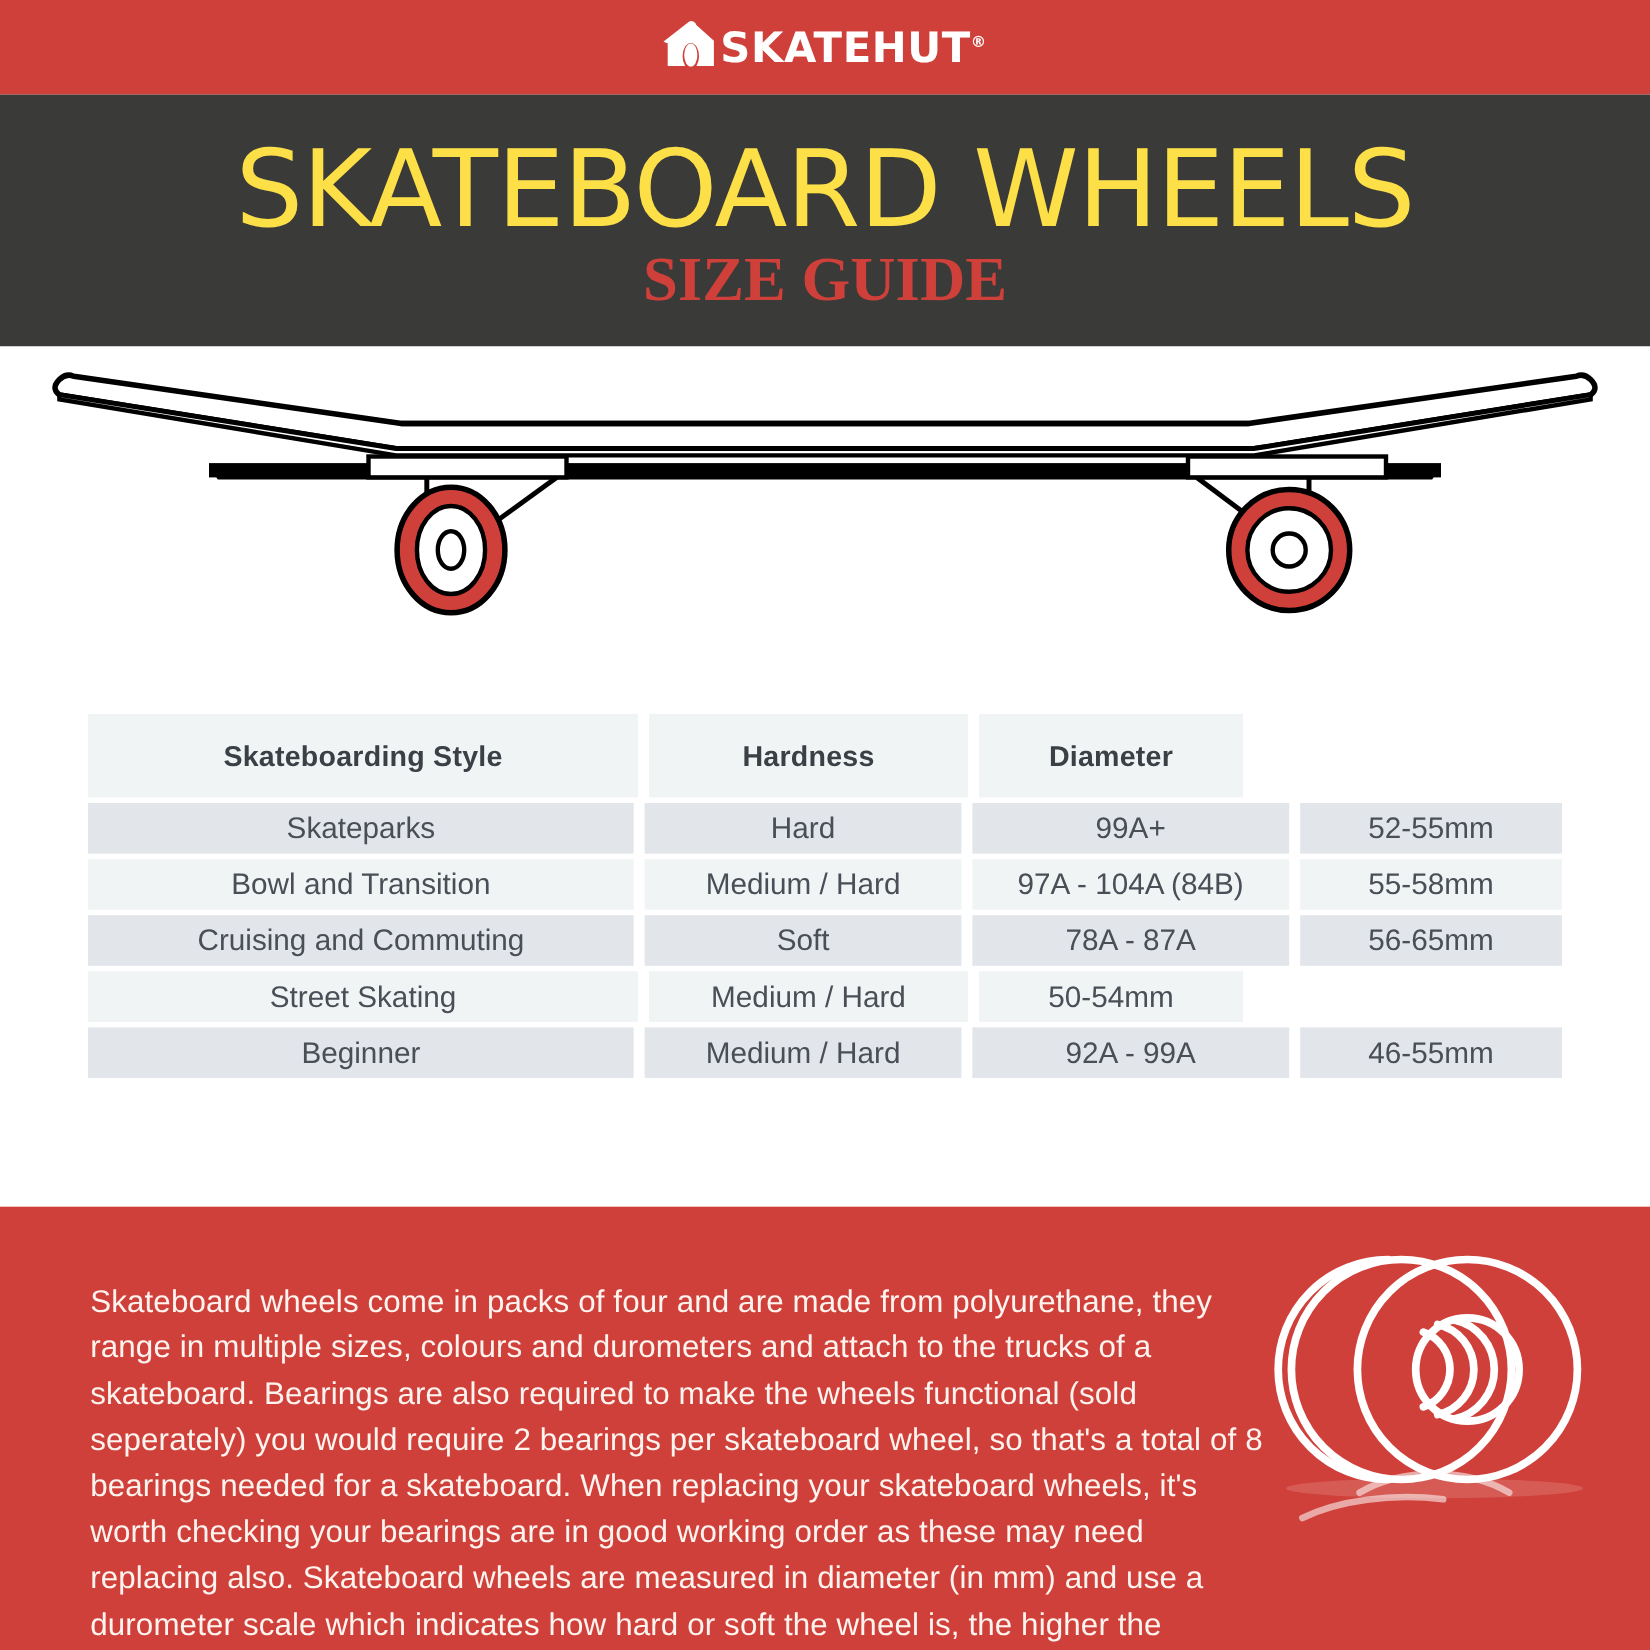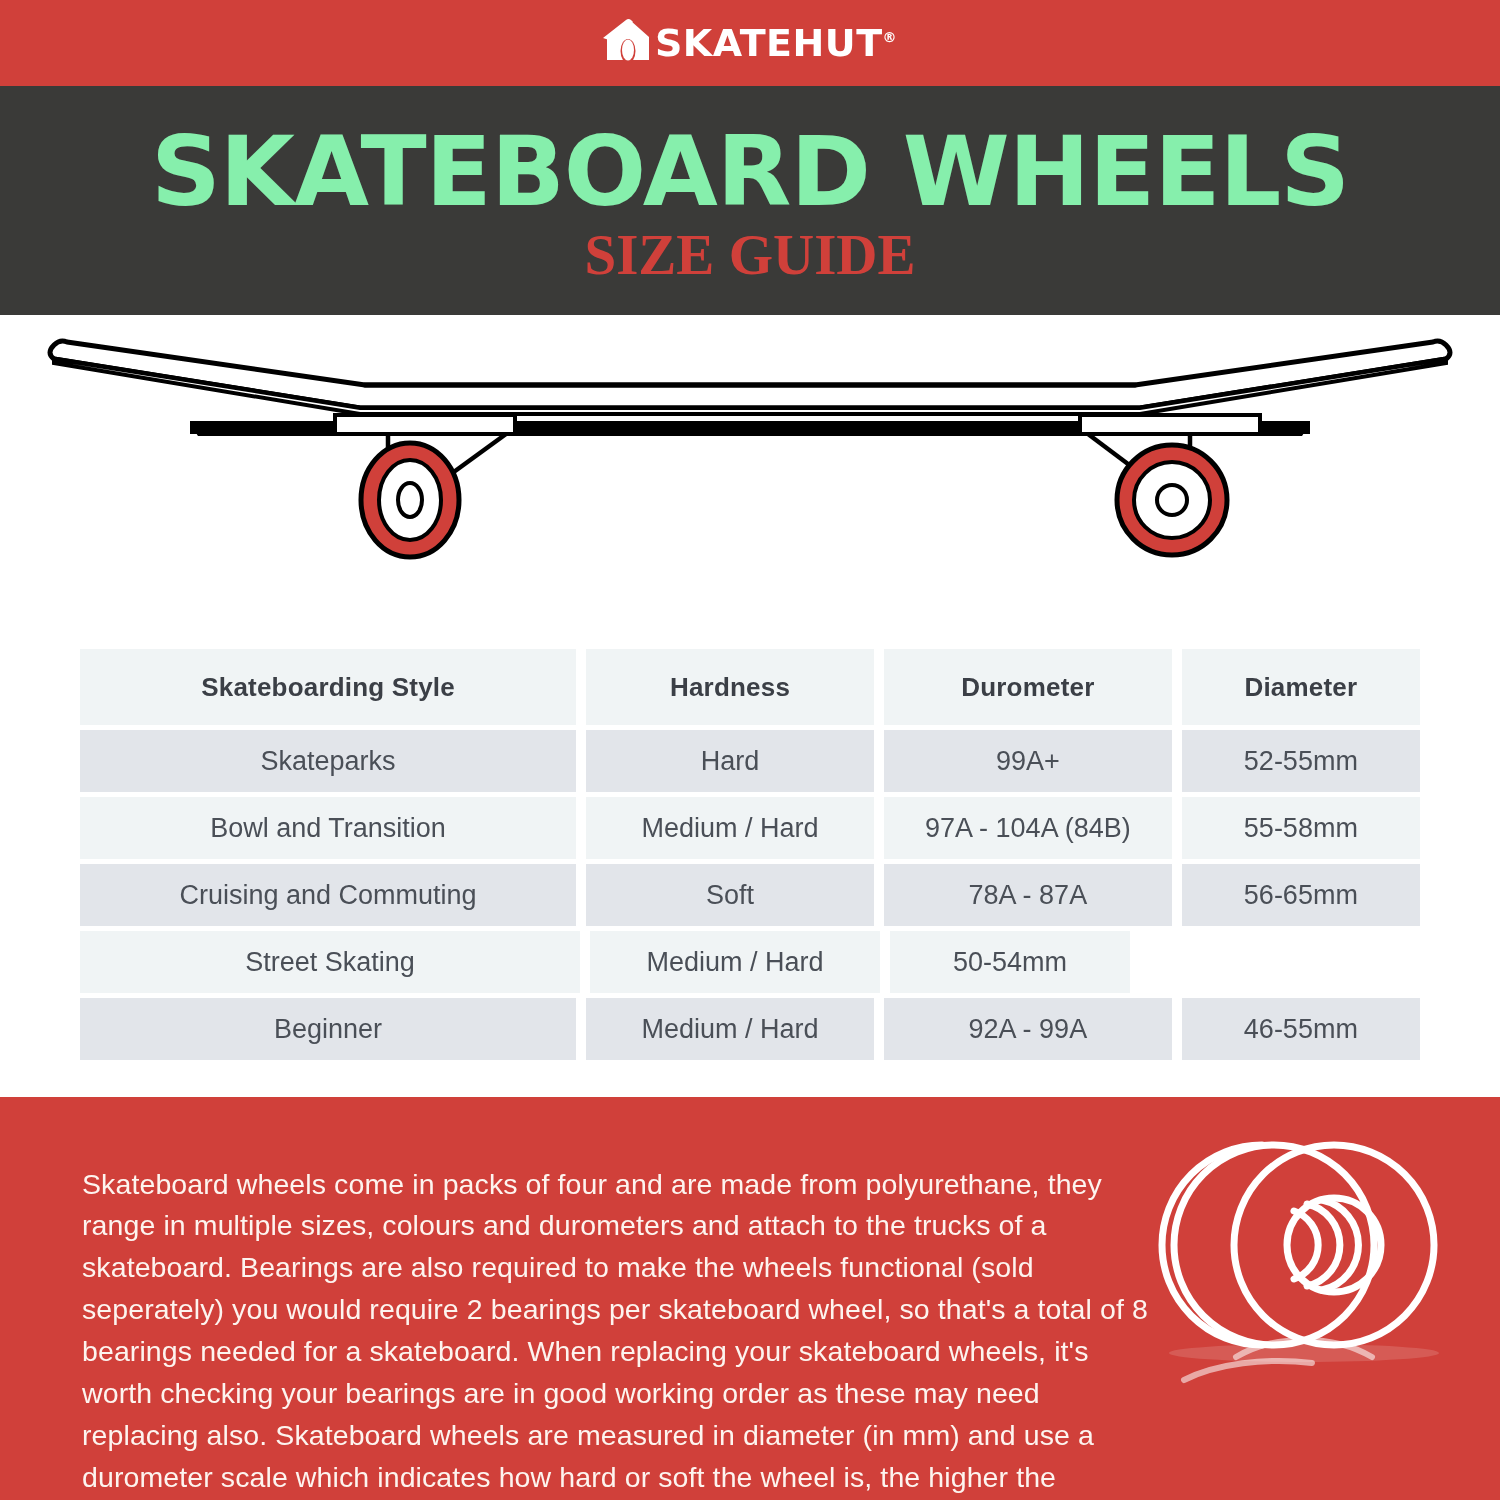--- a/index.html
+++ b/index.html
@@ -48,23 +48,23 @@
     height: 229px;
     background: #3a3a38;
     display: flex;
     flex-direction: column;
     align-items: center;
     justify-content: center;
     padding-top: 6px;
     box-sizing: border-box;
   }
   .title-main {
-    color: #86efac;
+    color: #fde047;
     font-size: 97px;
-    font-weight: 700;
+    font-weight: 400;
     letter-spacing: -1px;
     line-height: 0.98;
     font-family: "DejaVu Sans", sans-serif;
     margin: 0;
     white-space: nowrap;
   }
   .title-sub {
     color: #d0403a;
     font-size: 57px;
     font-weight: 800;
@@ -110,21 +110,21 @@
 
   .hrow .cell {
     height: 76px;
     background: #f0f4f5;
     color: #3b3f46;
     font-size: 26px;
     font-weight: 700;
     letter-spacing: 0.2px;
   }
   .brow .cell {
-    height: 62px;
+    height: 46px;
     font-size: 27px;
     font-weight: 400;
     color: #4a4f57;
   }
   .brow.alt .cell { background: #e2e5ea; }
   .brow.plain .cell { background: #f0f4f5; }
 
   
   .footer {
     position: absolute;
@@ -216,21 +216,20 @@
       <circle cx="1132" cy="185" r="15" fill="#ffffff" stroke="#000000" stroke-width="4"></circle>
     </g>
   </svg>
 </div>
 
 <div class="table">
 
   <div class="trow hrow">
     <div class="cell c0">Skateboarding Style</div>
     <div class="cell c1">Hardness</div>
-    <div class="cell c2">Durometer</div>
     <div class="cell c3">Diameter</div>
   </div>
 
   <div class="trow brow alt">
     <div class="cell c0">Skateparks</div>
     <div class="cell c1">Hard</div>
     <div class="cell c2">99A+</div>
     <div class="cell c3">52-55mm</div>
   </div>
 

